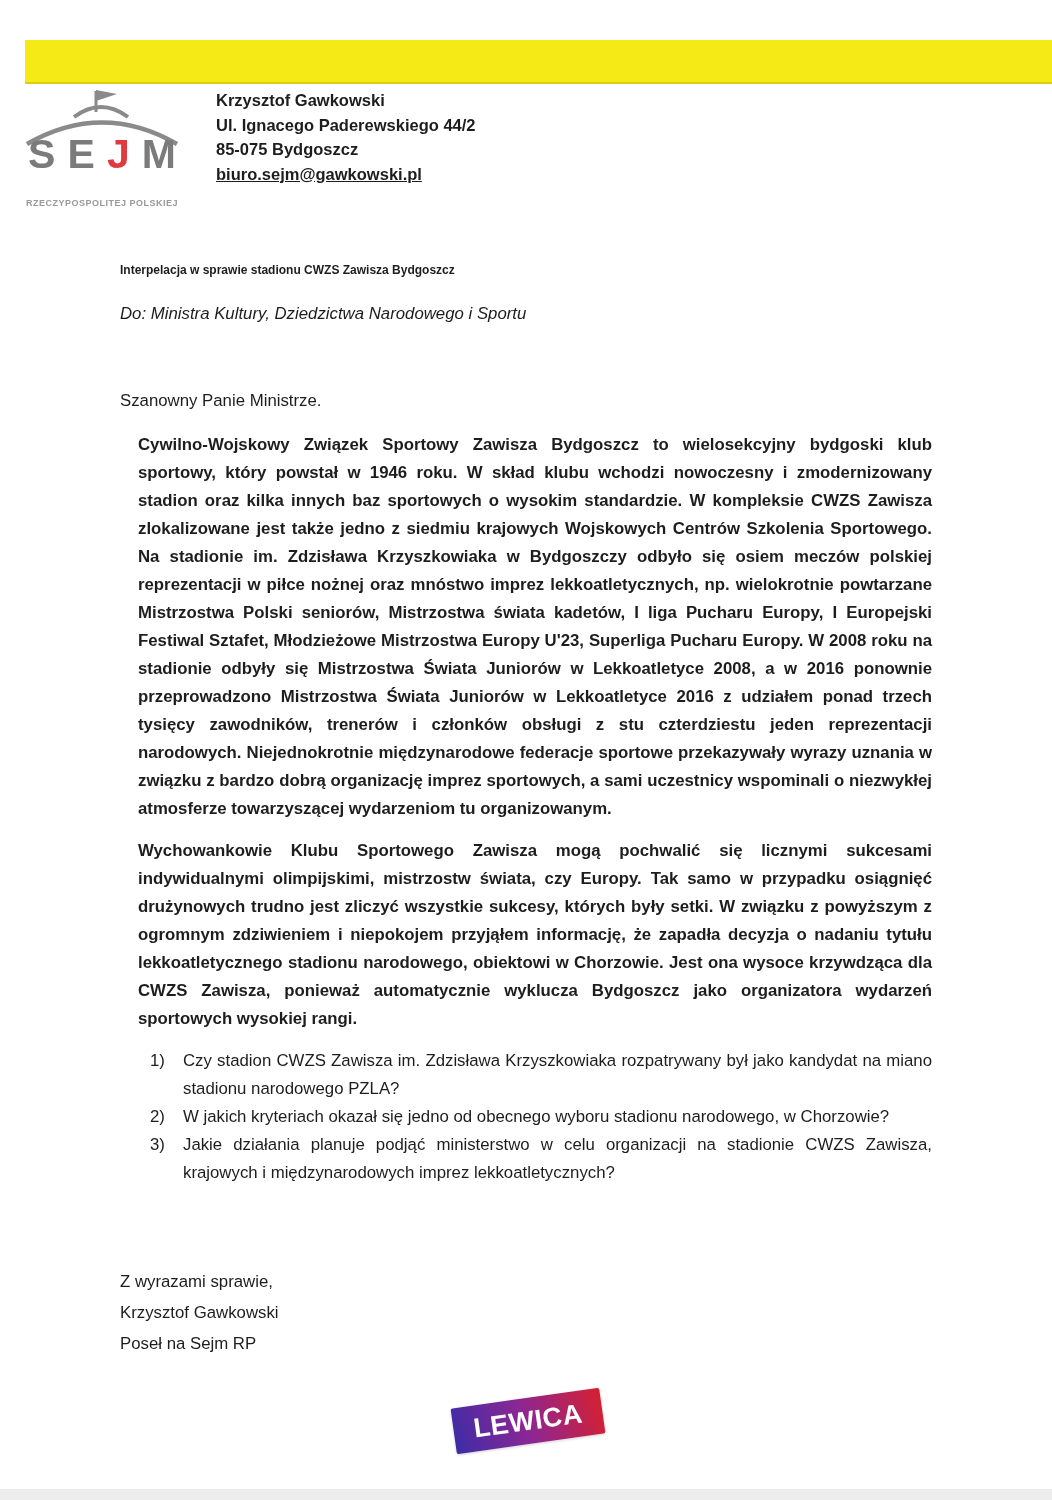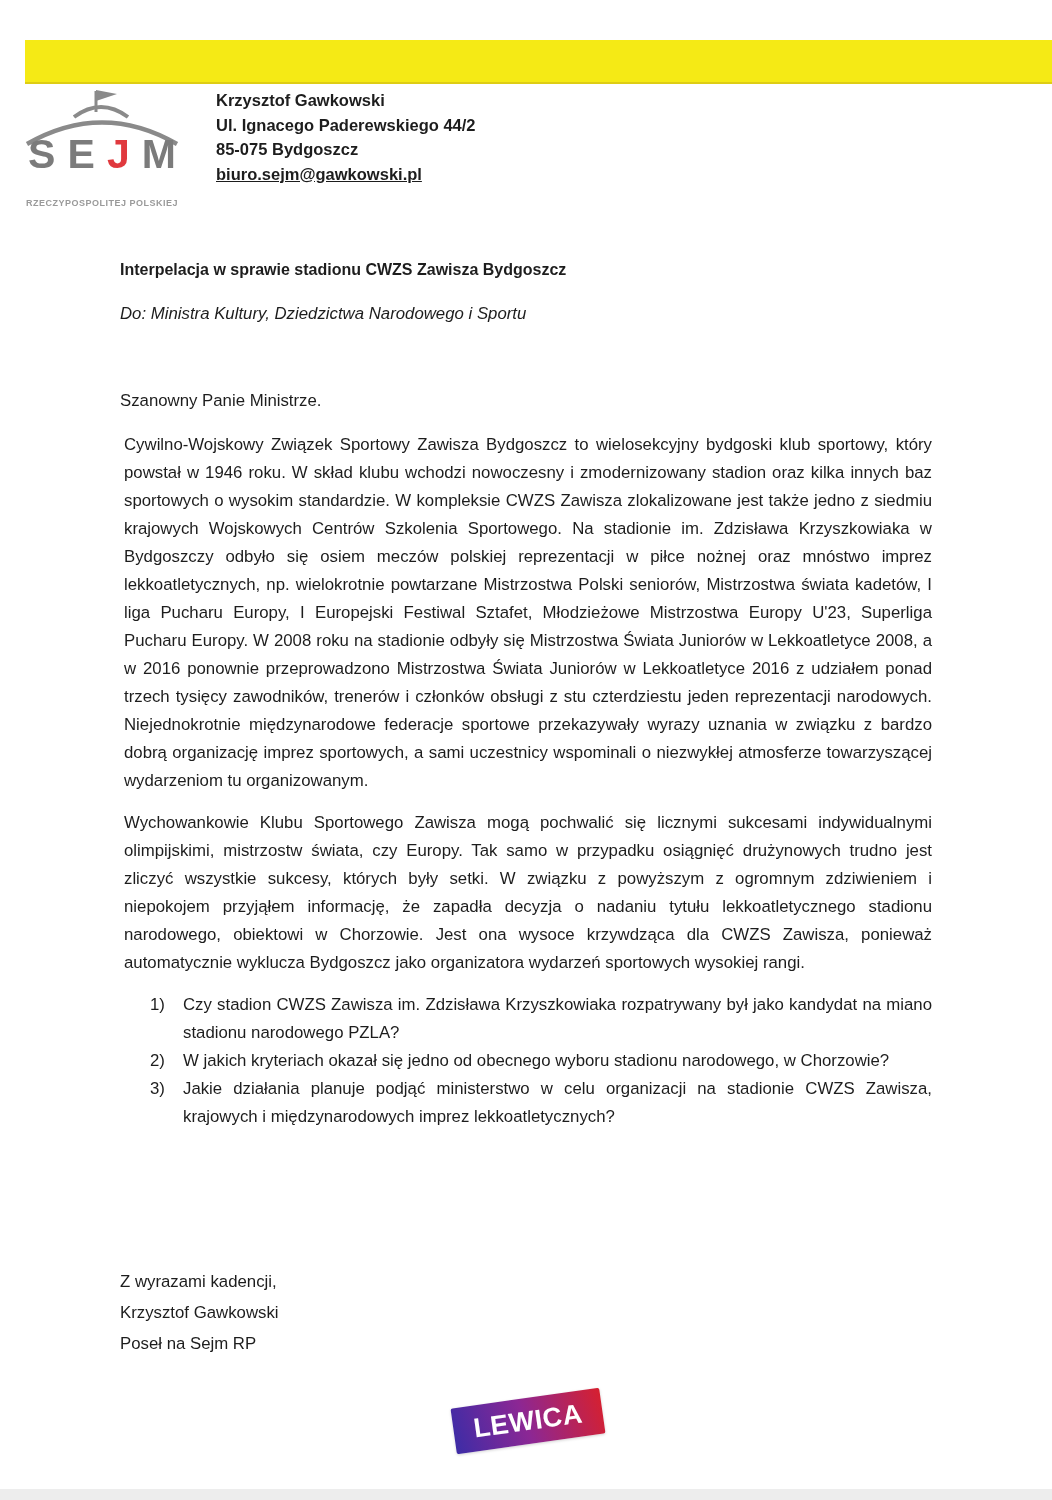--- a/index.html
+++ b/index.html
@@ -35,24 +35,24 @@
 
   
   .sender {
     position:absolute; left:216px; top:88px;
     font-weight:bold; font-size:16.5px; line-height:24.5px;
   }
   .sender .email { color:inherit; text-decoration:underline; }
 
   
   .content { position:absolute; left:120px; top:256px; width:812px; font-size:16.8px; line-height:28px; }
-  .doc-title  { font-size:16px; font-weight:bold; margin:0 0 16px 0; line-height:28px; }
+  .doc-title  { font-size:12px; font-weight:bold; margin:0 0 16px 0; line-height:28px; }
   .recipient  { margin:0 0 59px 0;font-style:italic; }
   .salutation { margin:0 0 16px 0; }
-  .body-para  { margin:0 0 14px 4px; text-align:justify; }
+  .body-para  { margin:0 0 14px 18px; text-align:justify;font-weight:bold; }
   .lead       { margin:0 0 14px 0; }
   .questions  { padding-left:30px; }
   .q-row      { display:flex; }
   .q-num      { flex:0 0 33px; width:33px; }
   .q-text     { flex:1; text-align:justify; }
 
   
   .closing { position:absolute; left:120px; top:1266px; font-size:16.8px; line-height:31px; }
 
   
@@ -116,21 +116,21 @@
         <div class="q-text">W jakich kryteriach okazał się jedno od obecnego wyboru stadionu narodowego, w Chorzowie?</div>
       </div>
       <div class="q-row">
         <span class="q-num">3)</span>
         <div class="q-text">Jakie działania planuje podjąć ministerstwo w celu organizacji na stadionie CWZS Zawisza, krajowych i międzynarodowych imprez lekkoatletycznych?</div>
       </div>
     </div>
   </main>
 
   <div class="closing">
-    <div>Z wyrazami kadencji,</div>
+    <div>Z wyrazami sprawie,</div>
     <div>Krzysztof Gawkowski</div>
     <div>Poseł na Sejm RP</div>
   </div>
 
   <div class="lewica" style="background: linear-gradient(78deg, rgb(61, 44, 166) 0%, rgb(140, 39, 148) 48%, rgb(214, 32, 47) 100%);">
     <span style="color: rgb(255, 255, 255);">LEWICA</span>
   </div>
 
   <div class="bottom-strip" style="background: rgb(237, 237, 237);"></div>
 

